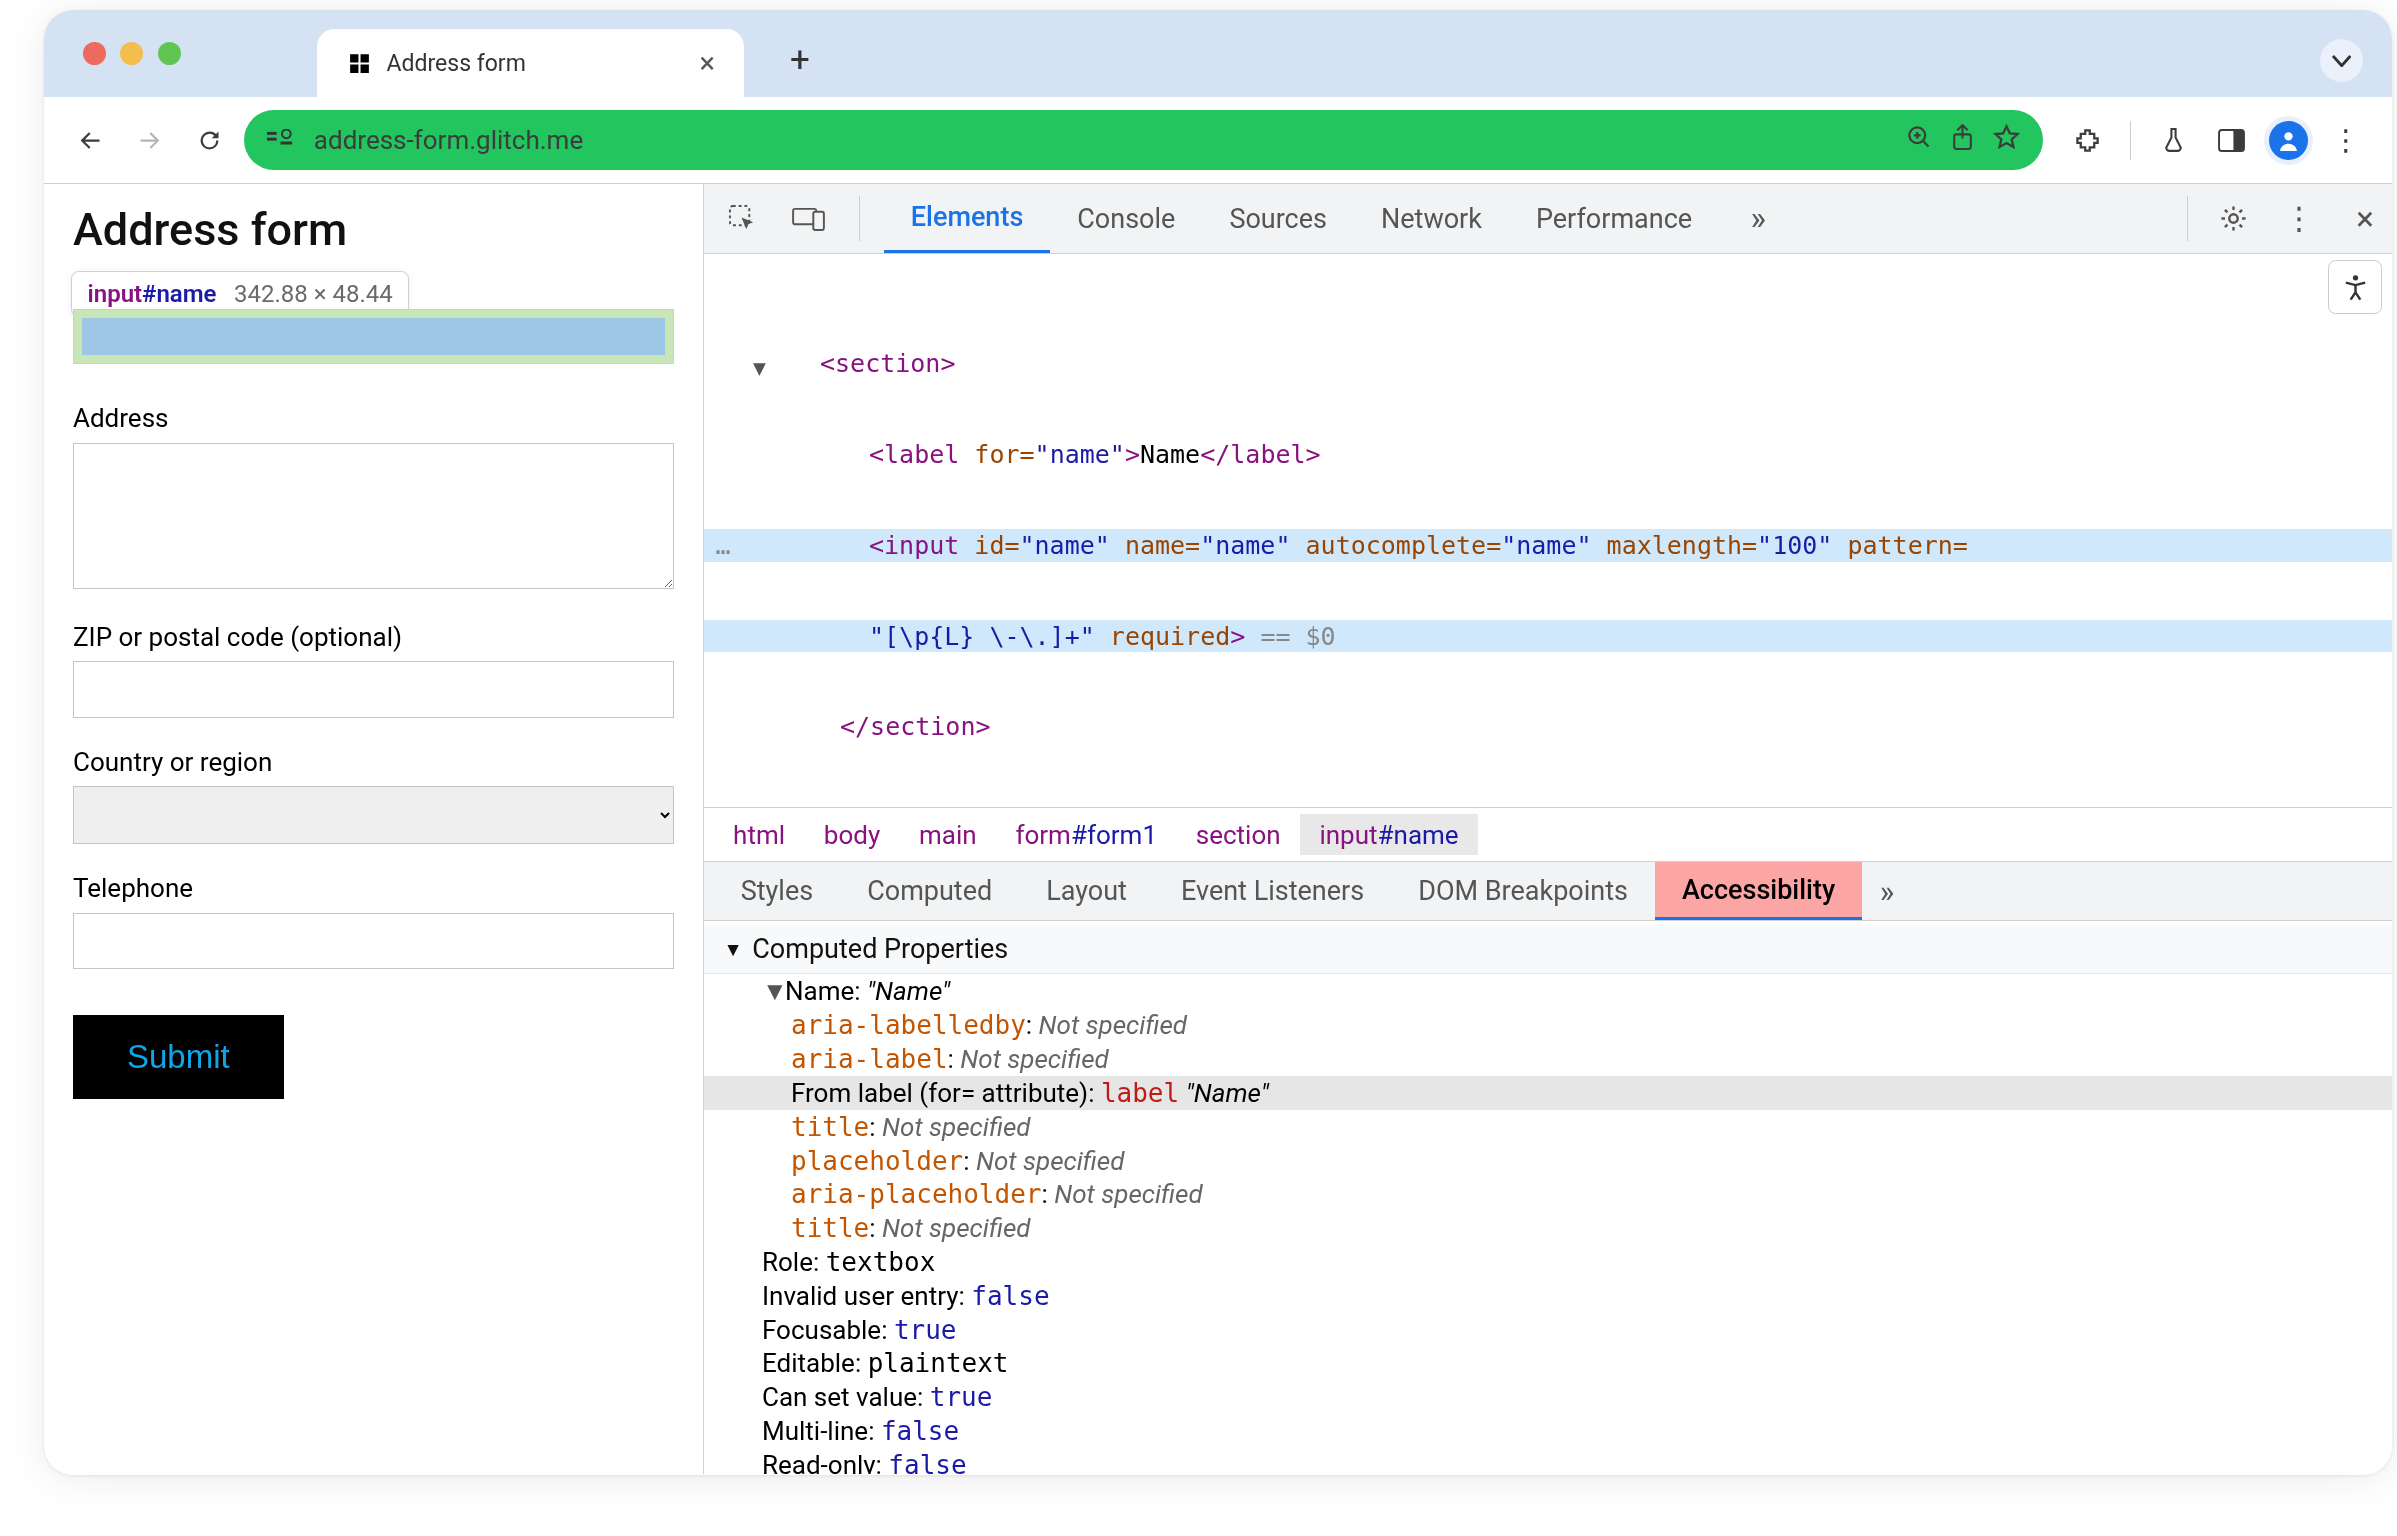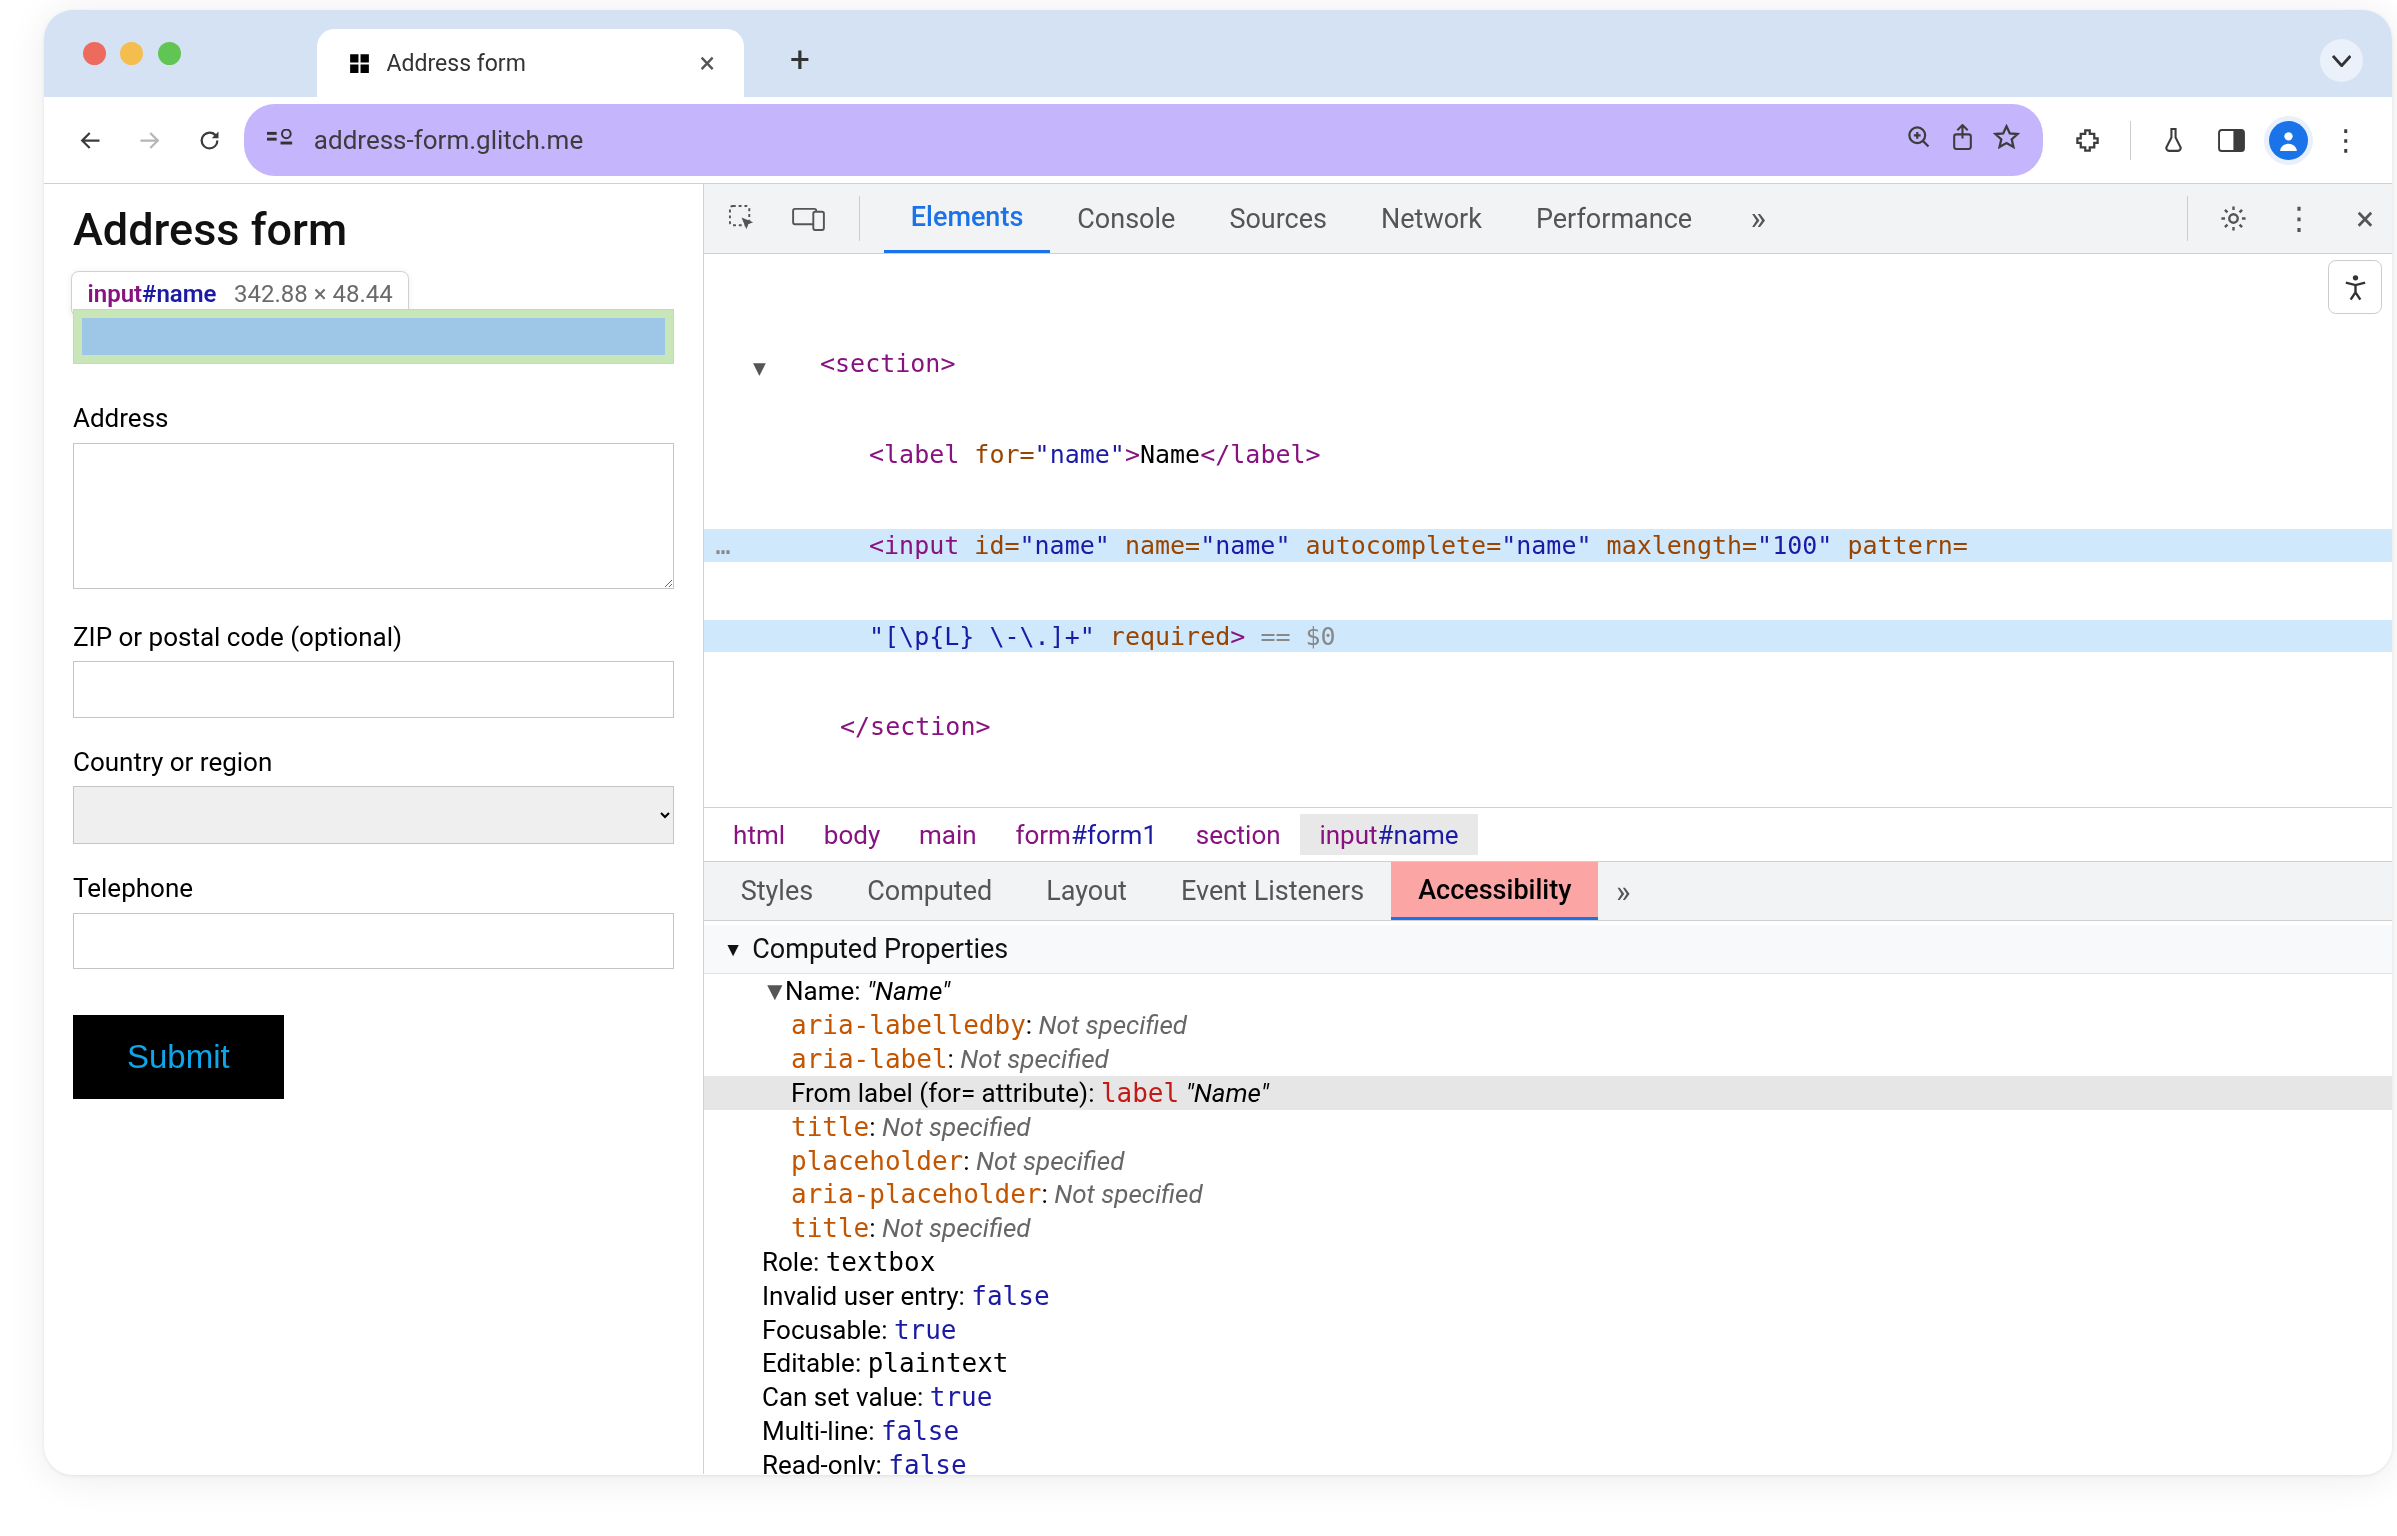--- a/index.html
+++ b/index.html
@@ -57,21 +57,21 @@
     padding: 0 21.3px; gap: 9.7px;
     background: #fff;
     border-bottom: 1px solid #d0d0d0;
   }
   .tb-btn {
     width: 50px; height: 50px; display:flex; align-items:center; justify-content:center;
     color: #3c3c3c; font-size: 27px; border-radius: 50%; cursor: pointer;
   }
   .tb-btn.disabled { color: #b6b6b6; }
   .omnibox {
-    flex: 1; height: 72px; background: #c4b5fd; border-radius: 31px;
+    flex: 1; height: 60px; background: #22c55e; border-radius: 31px;
     display: flex; align-items: center; padding: 0 23px; gap: 17.5px;
     font-size: 25px; color: #3c3c3c;
   }
   .omnibox .site-info { display:flex; align-items:center; gap:7.8px;}
   .omnibox .url { flex:1; font-size: 26px; }
   .tb-right { display:flex; align-items:center; gap: 7.8px; margin-left: 9.7px;}
   .tb-divider { width:1px; height:39px; background:#ccc; margin: 0 9.7px;}
   .avatar { width:39px; height:39px; border-radius:50%; background:#1a73e8; color:#fff; display:flex;align-items:center;justify-content:center; font-size:21.3px;}
   .avatar-wrap { width:49px;height:49px;border-radius:50%; background:#e8f0fe; display:flex;align-items:center;justify-content:center;}
 
@@ -392,20 +392,21 @@
           <div class="crumb"><span class="ct">form</span><span class="ci">#form1</span></div>
           <div class="crumb"><span class="ct">section</span></div>
           <div class="crumb active"><span class="ct">input</span><span class="ci">#name</span></div>
         </div>
 
       <div class="dt-subtabs" id="dt-subtabs">
           <div class="dt-subtab">Styles</div>
           <div class="dt-subtab">Computed</div>
           <div class="dt-subtab">Layout</div>
           <div class="dt-subtab">Event Listeners</div>
+          <div class="dt-subtab">DOM Breakpoints</div>
           <div class="dt-subtab active">Accessibility</div>
           <div class="dt-subtab" style="font-size: 31px; padding: 0px 17.5px;">»</div>
         </div>
 
       <div class="dt-computed">
         <div class="dt-section-header">
           <span class="tri">▼</span>
             <span>Computed Properties</span>
         </div>
         <div class="row">

